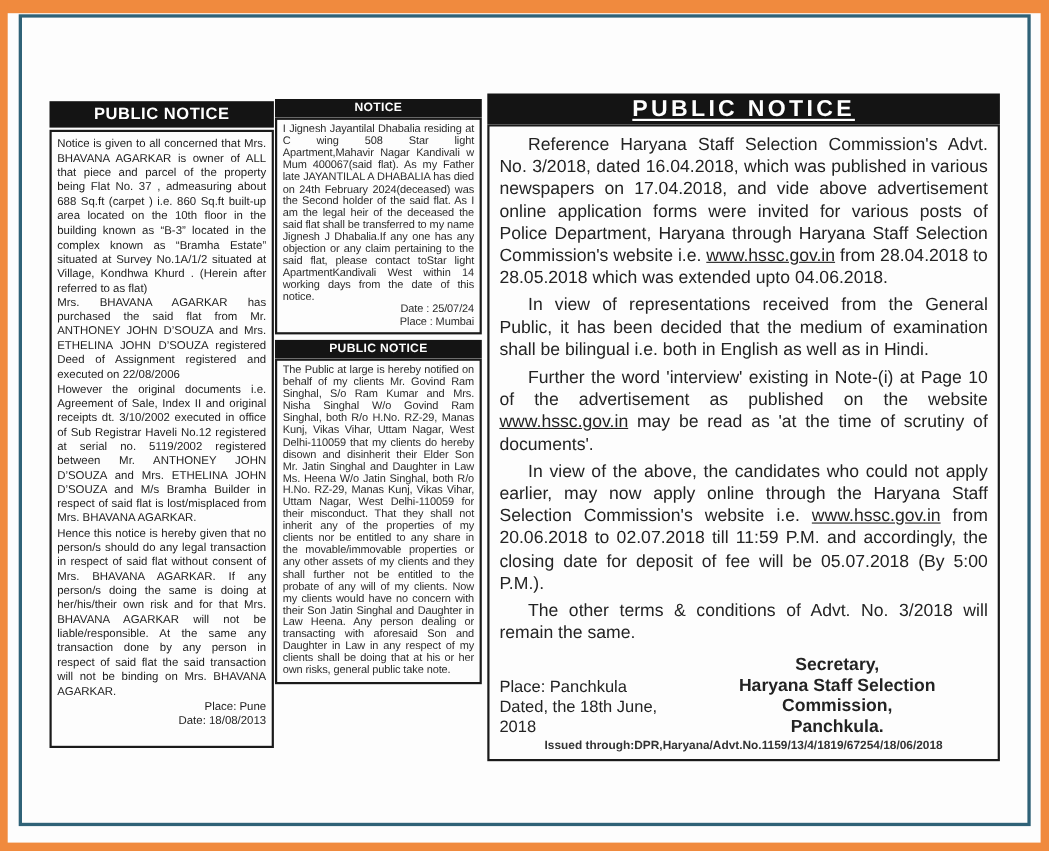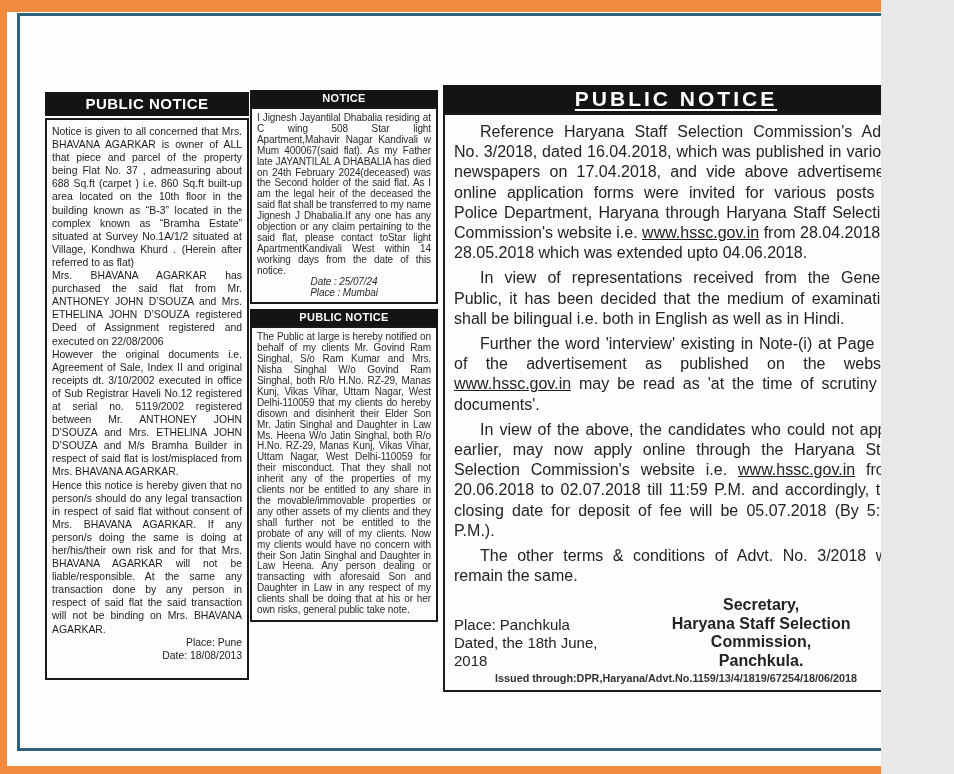--- a/index.html
+++ b/index.html
@@ -1,18 +1,18 @@
 <!DOCTYPE html>
 <html><head>
 <meta charset="utf-8">
 <style>
   * { margin:0; padding:0; box-sizing:border-box; }
   html,body { background:#e8e8e8; }
   .canvas {
-    position:relative; width:881px; height:774px; background:#fdfdfd;
+    position:relative; width:954px; height:774px; background:#fdfdfd;
     font-family:"Liberation Sans", sans-serif; color:#1c1c1c; overflow:hidden;
   }
   
   .strip { position:absolute; background:#f08a3e; }
   .strip-top    { left:0; top:0; width:954px; height:12px; }
   .strip-bottom { left:0; top:766px; width:954px; height:8px; }
   .strip-left   { left:0; top:0; width:7px; height:774px; }
   .strip-right  { left:946px; top:0; width:8px; height:774px; }
   
   .teal-frame {
@@ -33,21 +33,21 @@
   .bar-right  { height:28px; line-height:28px; font-size:21px; letter-spacing:3px; }
   .bar-right span { text-decoration:underline; text-underline-offset:3px; }
 
   .box { border:2px solid #1a1a1a; background:#fdfdfd; }
   .box p { text-align:justify; }
 
   .box-left { margin-top:2px; padding:5px 5px 16px 5px; font-size:10.4px; line-height:13.1px; }
   .box-left p.plain { text-align:right; }
 
   .box-mid { padding:4px 5px; font-size:10px; line-height:10.9px; letter-spacing:-0.1px; color:#2b2b2b; }
-  .box-mid p.plain { text-align:center;font-style:italic; }
+  .box-mid p.plain { text-align:right; }
   .notice-mid-2 { margin-top:5px; }
   .sig-mid { text-align:right; }
   .sig-mid .sd { font-weight:bold; }
 
   .box-right { margin-top:0; padding:7px 9px 5px 9px; font-size:16px; line-height:20.2px; color:#232323; }
   .box-right p.body-par { text-indent:26px; margin-bottom:5px; }
   .u { text-decoration:underline; }
 
   .sig-row { display:flex; justify-content:space-between; align-items:flex-end; margin-top:10px; }
   .place-block { font-size:15px; line-height:18px; text-align:left; }

